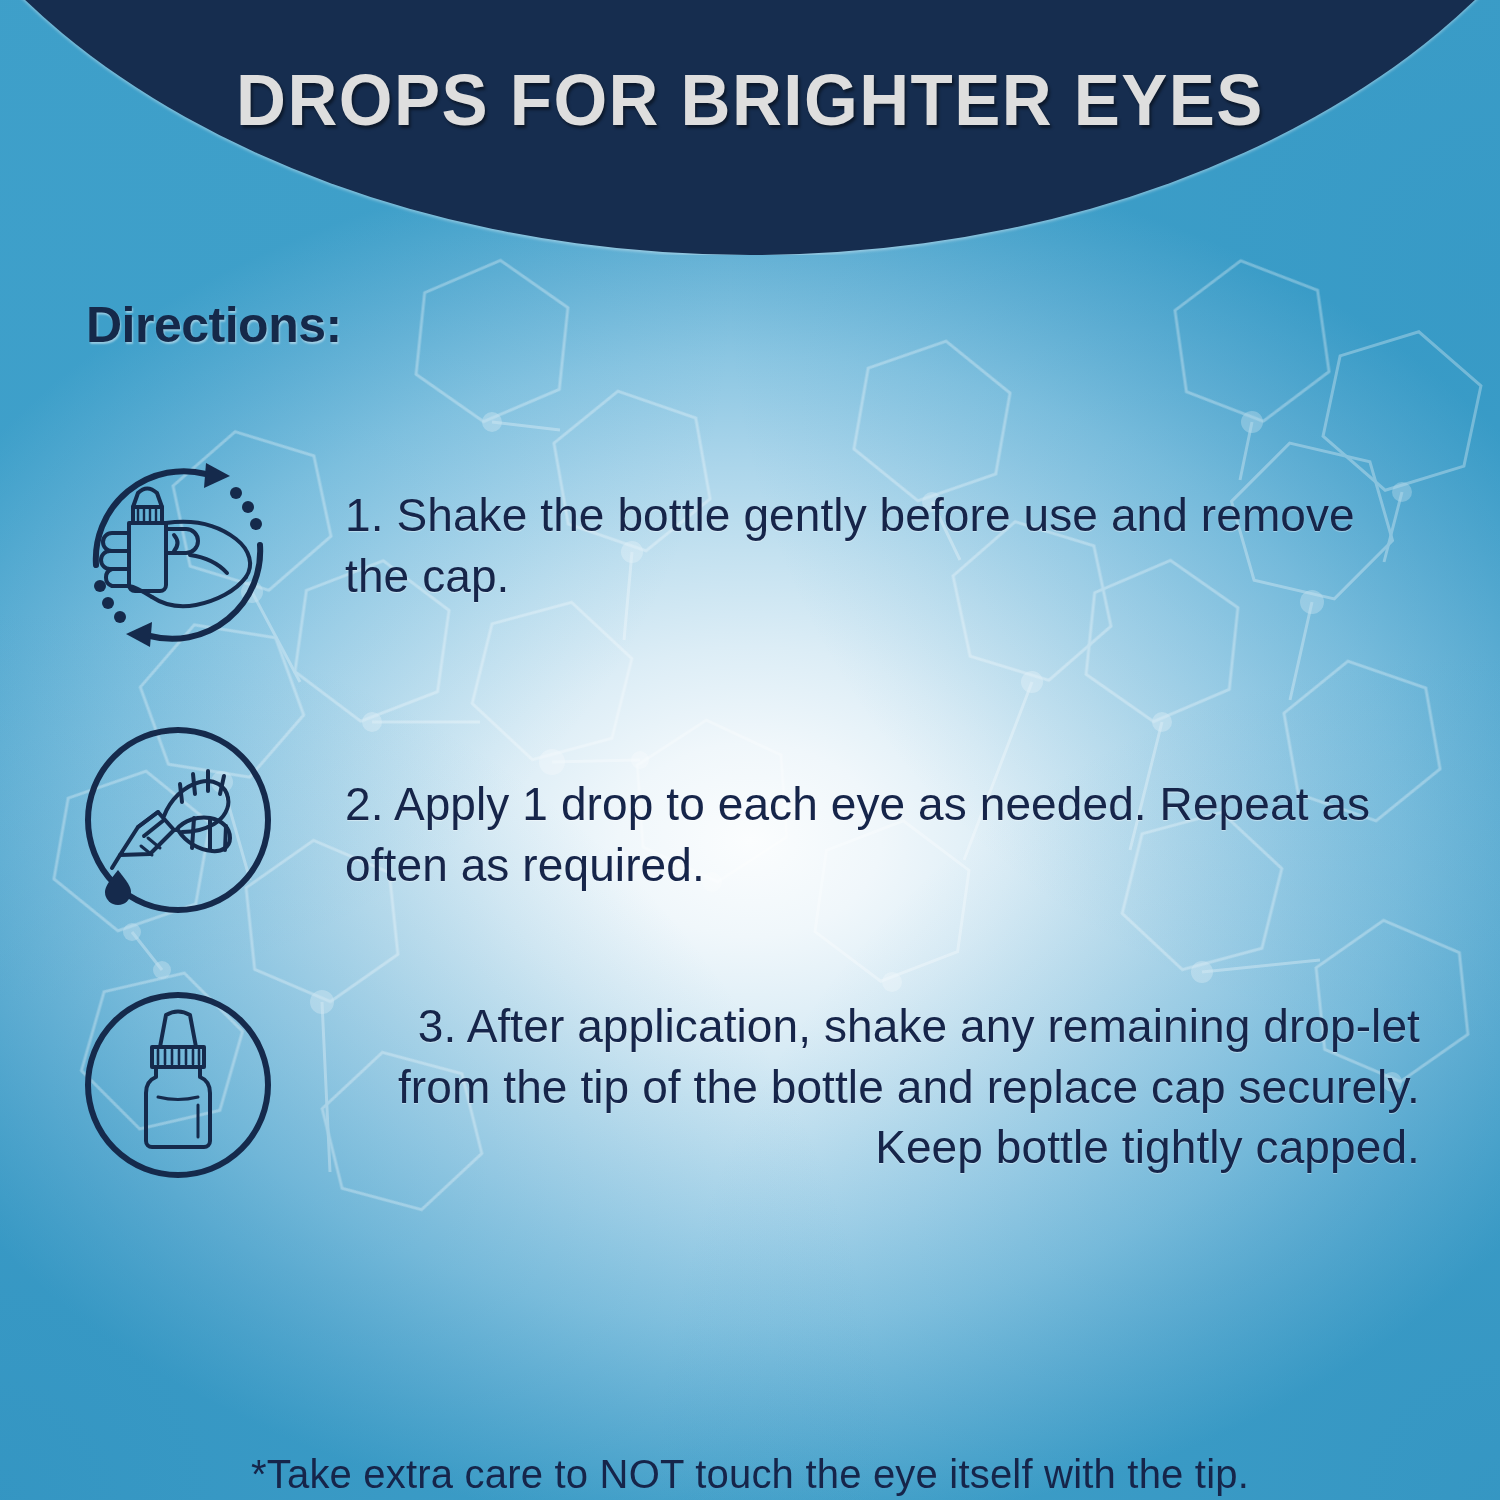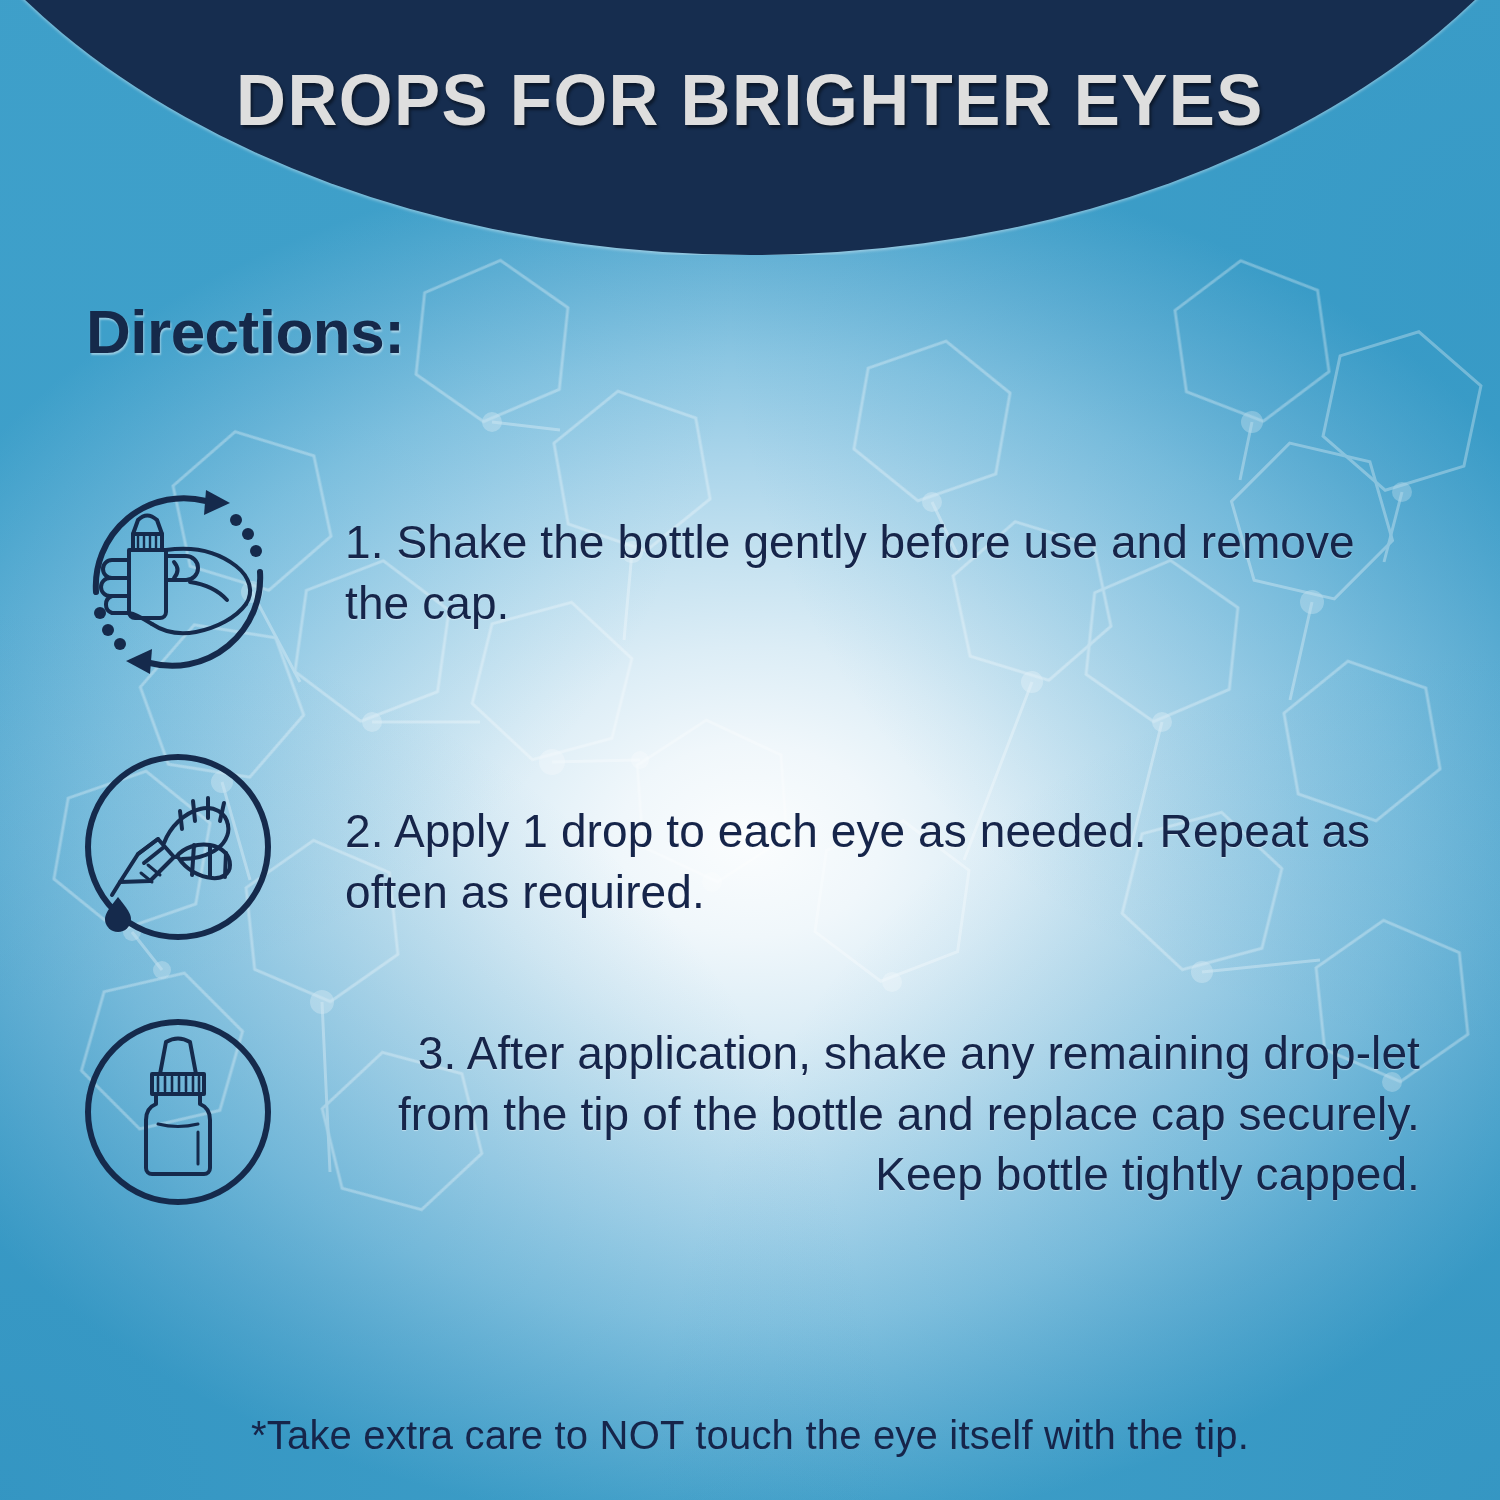--- a/index.html
+++ b/index.html
@@ -90,31 +90,31 @@
   .content {
     position: absolute;
     inset: 0;
     z-index: 4;
   }
 
   .directions-heading {
     position: absolute;
     left: 86px;
     top: 296px;
-    font-size: 62px;
+    font-size: 50px;
     font-weight: bold;
     color: #15294a;
     letter-spacing: -0.5px;
     text-shadow: 1px 2px 2px rgba(255,255,255,0.45);
   }
 
   .steps {
     position: absolute;
     left: 0;
-    top: 470px;
+    top: 443px;
     width: 1388px;
     text-decoration: underline;
   }
   .step {
     position: relative;
     height: 265px;
   }
   .step-icon {
     position: absolute;
     left: 78px;
@@ -135,21 +135,21 @@
     letter-spacing: 0.1px;
     text-shadow: 0px 1px 1px rgba(255,255,255,0.4);
   }
   .step-1 .step-text { top: 42px; }
   .step-2 .step-text { top: 42px; margin-top: 24px; }
   .step-3 .step-text { top: 23px; text-align: right; }
 
   .footnote {
     position: absolute;
     left: 0;
-    top: 1413px;
+    top: 1452px;
     width: 1500px;
     text-align: center;
     color: #16254a;
     font-size: 40px;
     font-weight: 300;
     letter-spacing: 0.2px;
   }
 </style>
 </head>
 <body>

